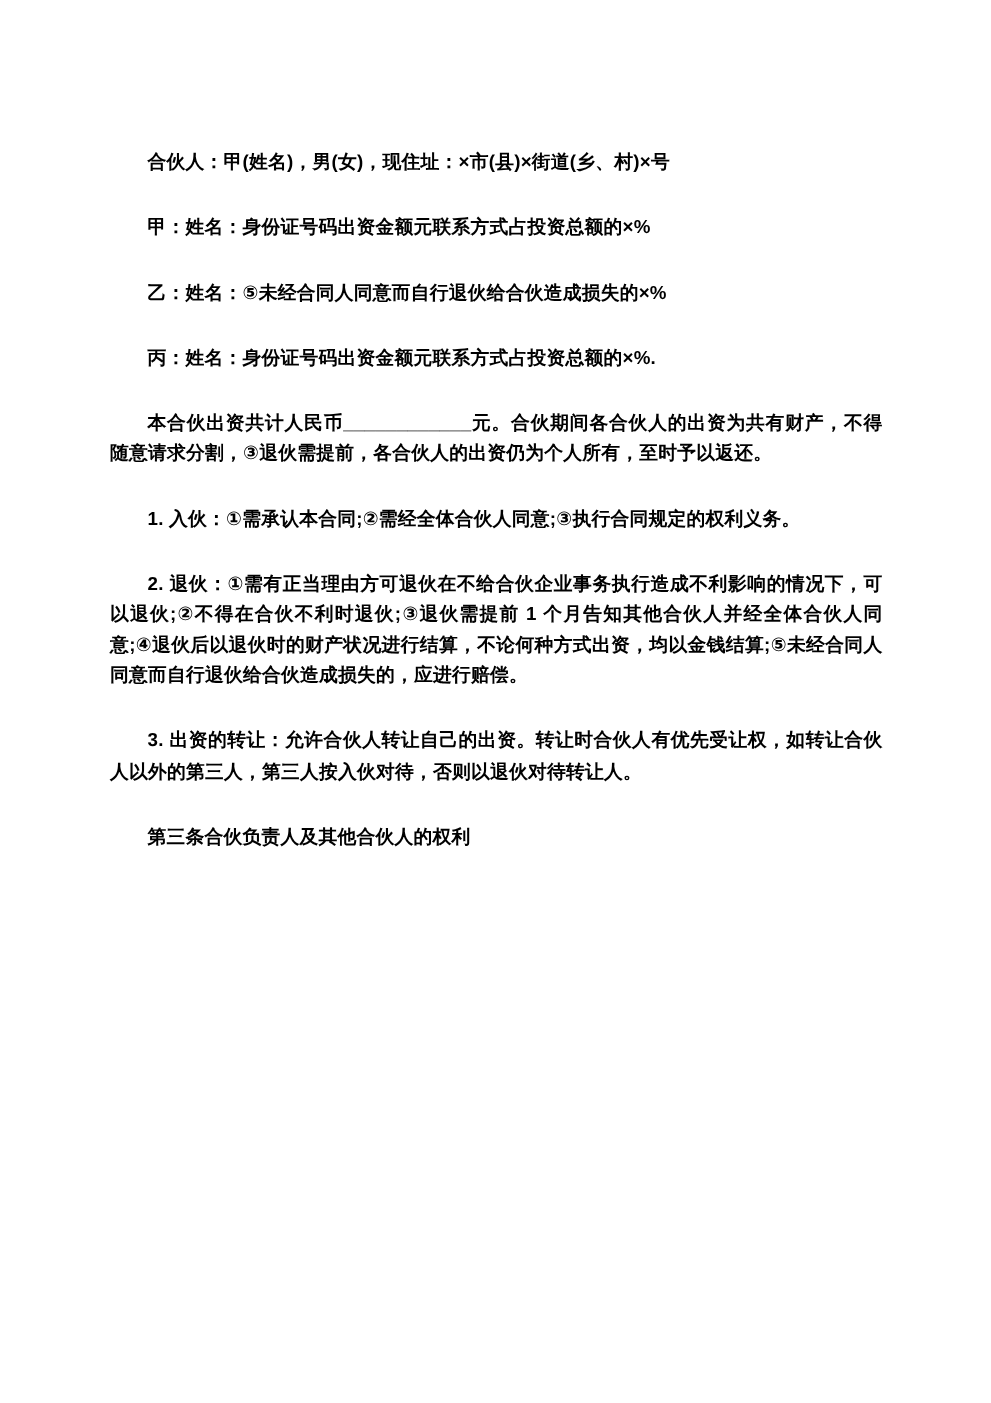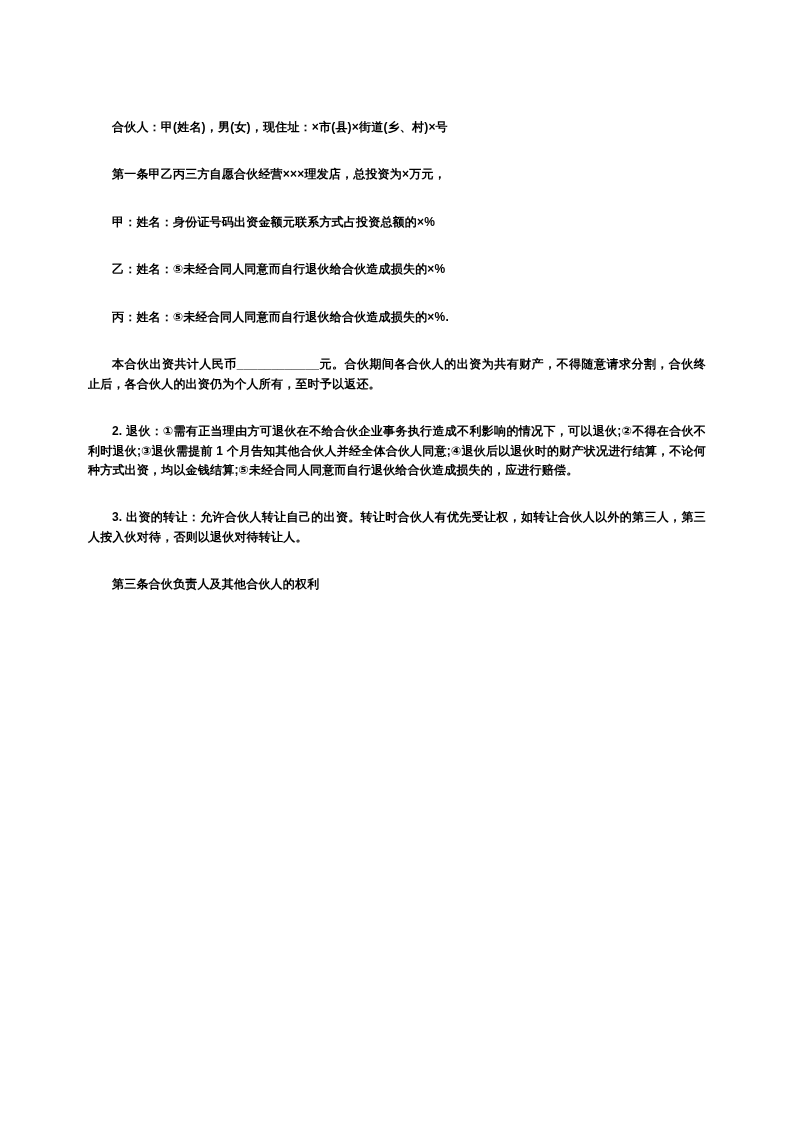--- a/index.html
+++ b/index.html
@@ -19,42 +19,42 @@
     overflow: hidden;
   }
   .content {
     position: absolute;
     left: 88px;
     top: 118px;
     width: 618px;
   }
   p.para {
     margin: 0 0 28px 0;
-    font-size: 12px;
+    font-size: 15px;
     line-height: 1.62;
     color: #000000;
     text-align: justify;
     font-weight: bold;
     letter-spacing: 0.2px;
   }
   p.para.indent {
     text-indent: 2em;
   }
   p.para.last {
     margin-bottom: 16px;
   }
 </style>
 </head>
 <body>
 
 <div class="page">
   <div class="content">
     <p class="para indent">合伙人：甲(姓名)，男(女)，现住址：×市(县)×街道(乡、村)×号</p>
-    <p class="para indent">第一条甲乙丙三方自愿合伙经营×××理发店，总投资为×万元，</p>
     <p class="para indent">甲：姓名：身份证号码出资金额元联系方式占投资总额的×%</p>
     <p class="para indent">乙：姓名：⑤未经合同人同意而自行退伙给合伙造成损失的×%</p>
-    <p class="para indent">丙：姓名：⑤未经合同人同意而自行退伙给合伙造成损失的×%.</p>
-    <p class="para indent">本合伙出资共计人民币____________元。合伙期间各合伙人的出资为共有财产，不得随意请求分割，合伙终止后，各合伙人的出资仍为个人所有，至时予以返还。</p>
+    <p class="para indent">丙：姓名：身份证号码出资金额元联系方式占投资总额的×%.</p>
+    <p class="para indent">本合伙出资共计人民币____________元。合伙期间各合伙人的出资为共有财产，不得随意请求分割，③退伙需提前，各合伙人的出资仍为个人所有，至时予以返还。</p>
+    <p class="para indent">1. 入伙：①需承认本合同;②需经全体合伙人同意;③执行合同规定的权利义务。</p>
     <p class="para indent">2. 退伙：①需有正当理由方可退伙在不给合伙企业事务执行造成不利影响的情况下，可以退伙;②不得在合伙不利时退伙;③退伙需提前 1 个月告知其他合伙人并经全体合伙人同意;④退伙后以退伙时的财产状况进行结算，不论何种方式出资，均以金钱结算;⑤未经合同人同意而自行退伙给合伙造成损失的，应进行赔偿。</p>
     <p class="para indent">3. 出资的转让：允许合伙人转让自己的出资。转让时合伙人有优先受让权，如转让合伙人以外的第三人，第三人按入伙对待，否则以退伙对待转让人。</p>
     <p class="para indent last">第三条合伙负责人及其他合伙人的权利</p>
   </div>
 </div>
 
 </body></html>

